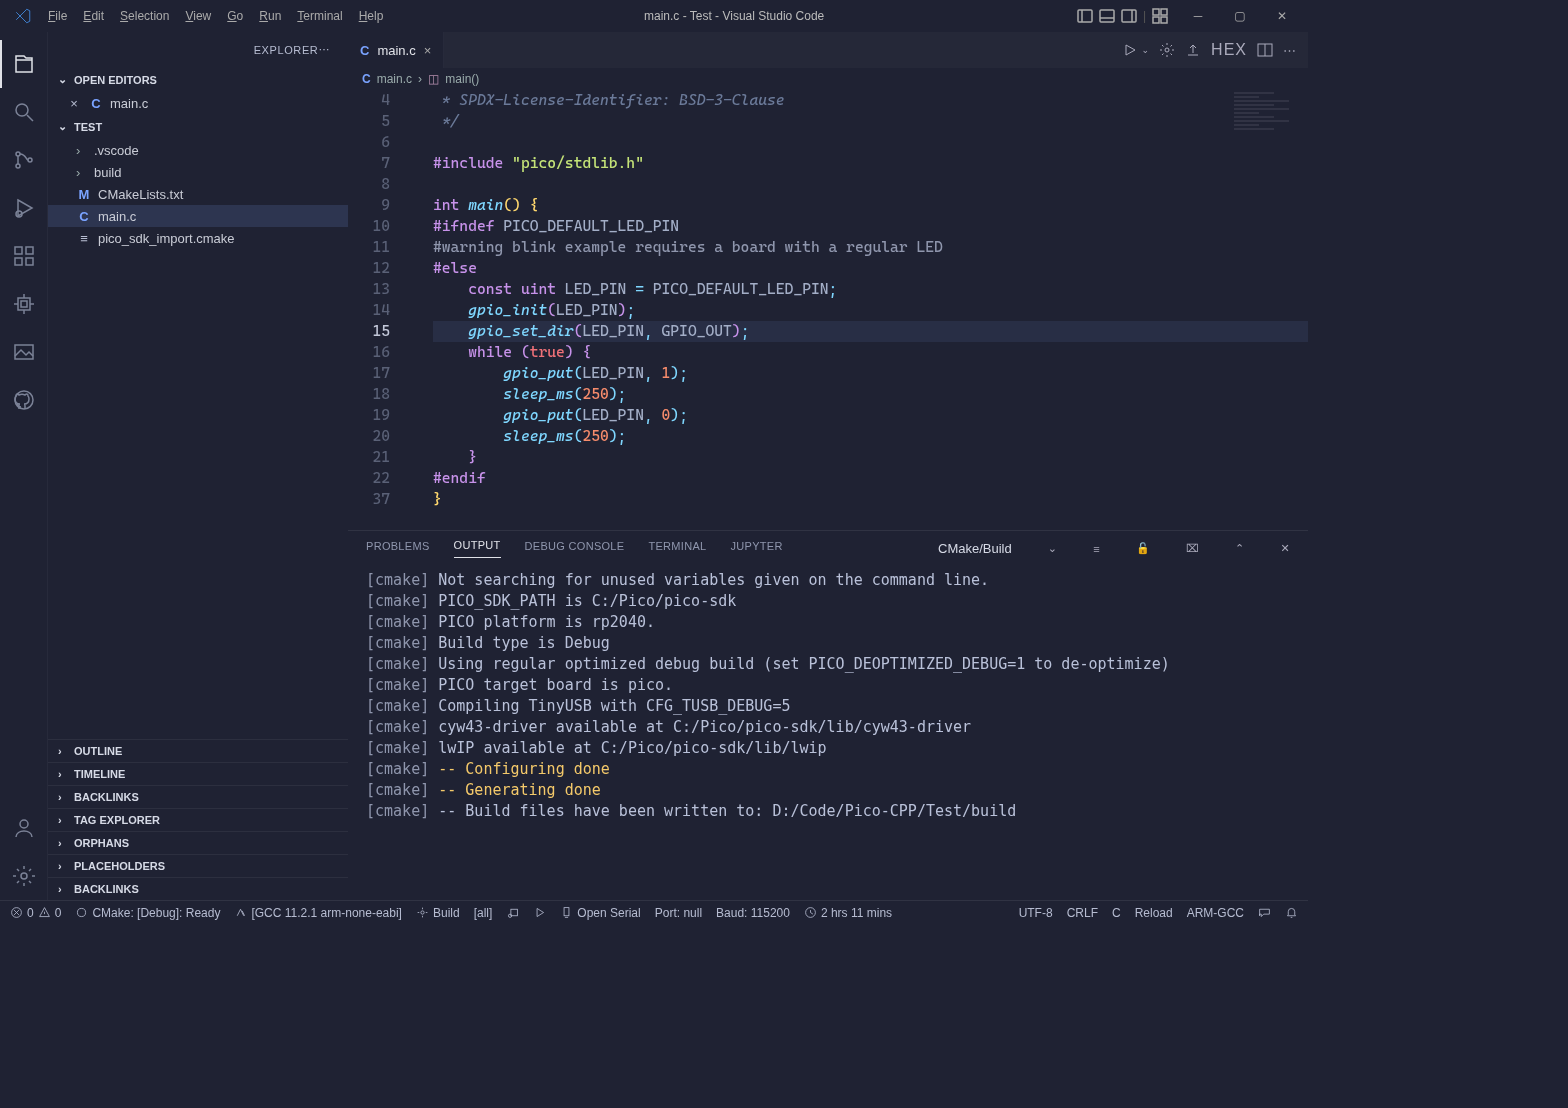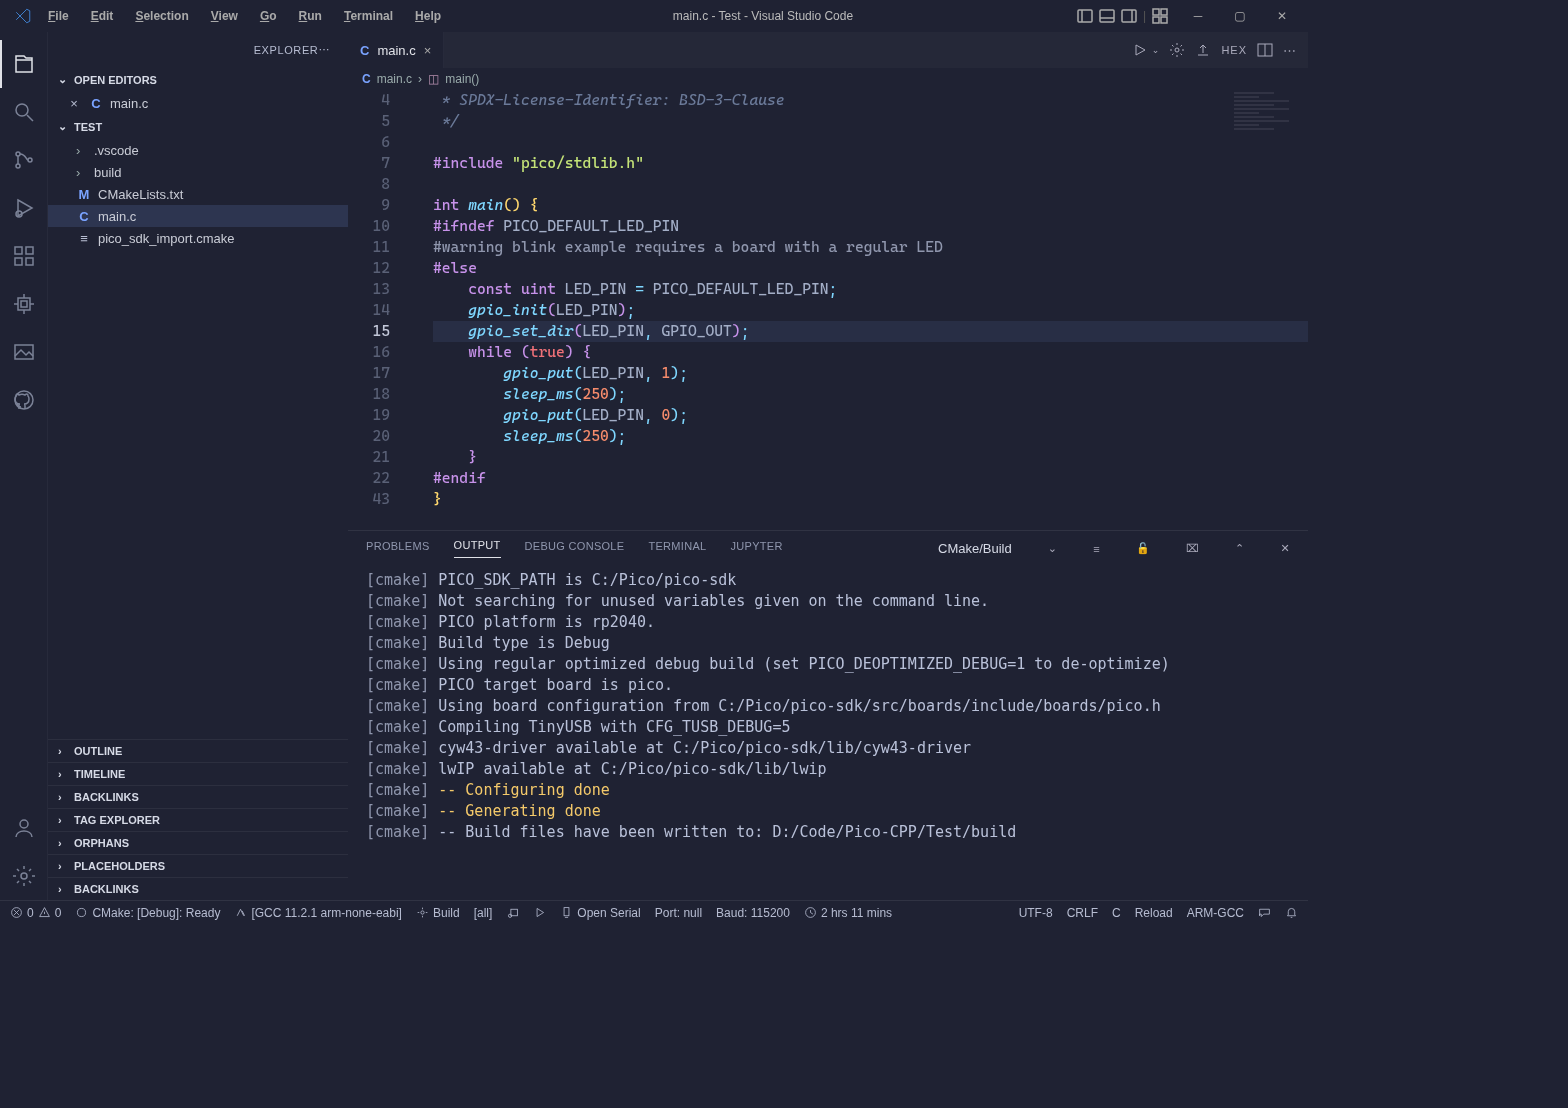--- a/index.html
+++ b/index.html
@@ -17,21 +17,21 @@
 .titlebar {
   height: 32px;
   background: #1f2233;
   display: flex;
   align-items: center;
   padding: 0 6px;
   color: #aaa;
   font-size: 12px;
 }
 .titlebar .vscode-logo { width: 18px; height: 18px; margin: 0 8px; }
-.titlebar .menu { display: flex; gap: 6px; font-weight: bold; }
+.titlebar .menu { display: flex; gap: 0; }
 .titlebar .menu span { padding: 4px 8px; cursor: default; }
 .titlebar .menu span:first-letter { text-decoration: underline; }
 .titlebar .title { flex: 1; text-align: center; color: #bbb; }
 .titlebar .right-icons { display: flex; align-items: center; gap: 6px; }
 .titlebar .win-controls { display: flex; gap: 2px; margin-left: 10px; }
 .titlebar .win-controls span { width: 40px; text-align: center; height: 30px; line-height: 30px; }
 
 .main { flex: 1; display: flex; min-height: 0; }
 
 .activitybar {
@@ -381,21 +381,21 @@
             <polygon points="4,3 13,8 4,13"></polygon>
           </svg>
           <span style="margin-left:-6px;font-size:9px">⌄</span>
         <svg viewBox="0 0 16 16">
             <circle cx="8" cy="8" r="2"></circle>
             <path d="M8 1v2M8 13v2M1 8h2M13 8h2M3 3l1.5 1.5M11.5 11.5L13 13M3 13l1.5-1.5M11.5 4.5L13 3"></path>
           </svg>
         <svg viewBox="0 0 16 16">
             <path d="M8 11V3M5 6l3-3 3 3M3 13h10"></path>
           </svg>
-        <span style="font-size:11px;letter-spacing:1px">HEX</span>
+        <span style="font-size:16px;letter-spacing:1px">HEX</span>
         <svg viewBox="0 0 16 16">
             <rect x="1" y="2" width="14" height="12"></rect>
             <line x1="8" y1="2" x2="8" y2="14"></line>
           </svg>
         <span>⋯</span>
       </div>
     </div>
     <div class="breadcrumb">
       <span class="ficon c">C</span>
       <span>main.c</span>
@@ -417,21 +417,21 @@
           <div class="ln">13</div>
           <div class="ln">14</div>
           <div class="ln cur">15</div>
           <div class="ln">16</div>
           <div class="ln">17</div>
           <div class="ln">18</div>
           <div class="ln">19</div>
           <div class="ln">20</div>
           <div class="ln">21</div>
           <div class="ln">22</div>
-          <div class="ln">43</div>
+          <div class="ln">37</div>
         </div>
       <div class="code" id="code"><div class="row"><span class="tok-comment"> * SPDX-License-Identifier: BSD-3-Clause</span></div><div class="row"><span class="tok-comment"> */</span></div><div class="row"></div><div class="row"><span class="tok-pp">#include </span><span class="tok-str">"pico/stdlib.h"</span></div><div class="row"></div><div class="row"><span class="tok-type">int </span><span class="tok-func">main</span><span class="tok-paren">()</span><span> </span><span class="tok-brace">{</span></div><div class="row"><span class="tok-pp">#ifndef </span><span class="tok-const">PICO_DEFAULT_LED_PIN</span></div><div class="row"><span class="tok-ppcond">#warning blink example requires a board with a regular LED</span></div><div class="row"><span class="tok-pp">#else</span></div><div class="row"><span>    </span><span class="tok-kw">const </span><span class="tok-type">uint </span><span class="tok-const">LED_PIN</span><span> </span><span class="tok-punct">=</span><span> PICO_DEFAULT_LED_PIN</span><span class="tok-punct">;</span></div><div class="row"><span>    </span><span class="tok-func">gpio_init</span><span class="tok-brace2">(</span><span class="tok-const">LED_PIN</span><span class="tok-brace2">)</span><span class="tok-punct">;</span></div><div class="row sel"><span>    </span><span class="tok-func">gpio_set_dir</span><span class="tok-brace2">(</span><span class="tok-const">LED_PIN</span><span class="tok-punct">, </span><span class="tok-const">GPIO_OUT</span><span class="tok-brace2">)</span><span class="tok-punct">;</span></div><div class="row"><span>    </span><span class="tok-kw">while</span><span> </span><span class="tok-brace2">(</span><span class="tok-bool">true</span><span class="tok-brace2">)</span><span> </span><span class="tok-brace2">{</span></div><div class="row"><span>        </span><span class="tok-func">gpio_put</span><span class="tok-brace3">(</span><span class="tok-const">LED_PIN</span><span class="tok-punct">, </span><span class="tok-num">1</span><span class="tok-brace3">)</span><span class="tok-punct">;</span></div><div class="row"><span>        </span><span class="tok-func">sleep_ms</span><span class="tok-brace3">(</span><span class="tok-num">250</span><span class="tok-brace3">)</span><span class="tok-punct">;</span></div><div class="row"><span>        </span><span class="tok-func">gpio_put</span><span class="tok-brace3">(</span><span class="tok-const">LED_PIN</span><span class="tok-punct">, </span><span class="tok-num">0</span><span class="tok-brace3">)</span><span class="tok-punct">;</span></div><div class="row"><span>        </span><span class="tok-func">sleep_ms</span><span class="tok-brace3">(</span><span class="tok-num">250</span><span class="tok-brace3">)</span><span class="tok-punct">;</span></div><div class="row"><span>    </span><span class="tok-brace2">}</span></div><div class="row"><span class="tok-pp">#endif</span></div><div class="row"><span class="tok-brace">}</span></div></div>
       <div class="minimap">
         <div class="w50"></div>
           <div class="w30"></div>
           <div class="w60"></div>
           <div class="w50"></div>
         <div class="w60"></div>
           <div class="w30"></div>
           <div class="w50"></div>
@@ -451,27 +451,26 @@
           <div class="spacer"></div>
           <span class="src">CMake/Build</span>
           <span class="picon" style="margin-left: 12px;">⌄</span>
           <span class="picon" style="margin-left: 12px;">≡</span>
           <span class="picon" style="margin-left: 12px;">🔓</span>
           <span class="picon" style="margin-left: 12px;">⌧</span>
           <span class="picon" style="margin-left: 12px;">⌃</span>
           <span class="picon" style="margin-left: 12px;">✕</span>
         </div>
       <div class="panel-body" id="panel-body">
+          <div><span class="pref">[cmake]</span><span> Not searching for unused variables given on the command line.</span></div>
           <div><span class="pref">[cmake]</span><span> PICO_SDK_PATH is C:/Pico/pico-sdk</span></div>
-          <div><span class="pref">[cmake]</span><span> Not searching for unused variables given on the command line.</span></div>
           <div><span class="pref">[cmake]</span><span> PICO platform is rp2040.</span></div>
           <div><span class="pref">[cmake]</span><span> Build type is Debug</span></div>
           <div><span class="pref">[cmake]</span><span> Using regular optimized debug build (set PICO_DEOPTIMIZED_DEBUG=1 to de-optimize)</span></div>
           <div><span class="pref">[cmake]</span><span> PICO target board is pico.</span></div>
-          <div><span class="pref">[cmake]</span><span> Using board configuration from C:/Pico/pico-sdk/src/boards/include/boards/pico.h</span></div>
           <div><span class="pref">[cmake]</span><span> Compiling TinyUSB with CFG_TUSB_DEBUG=5</span></div>
           <div><span class="pref">[cmake]</span><span> cyw43-driver available at C:/Pico/pico-sdk/lib/cyw43-driver</span></div>
           <div><span class="pref">[cmake]</span><span> lwIP available at C:/Pico/pico-sdk/lib/lwip</span></div>
           <div><span class="pref">[cmake]</span><span class="hl"> -- Configuring done</span></div>
           <div><span class="pref">[cmake]</span><span class="hl"> -- Generating done</span></div>
           <div><span class="pref">[cmake]</span><span> -- Build files have been written to: D:/Code/Pico-CPP/Test/build</span></div>
         </div>
     </div>
   </div>
 </div>

